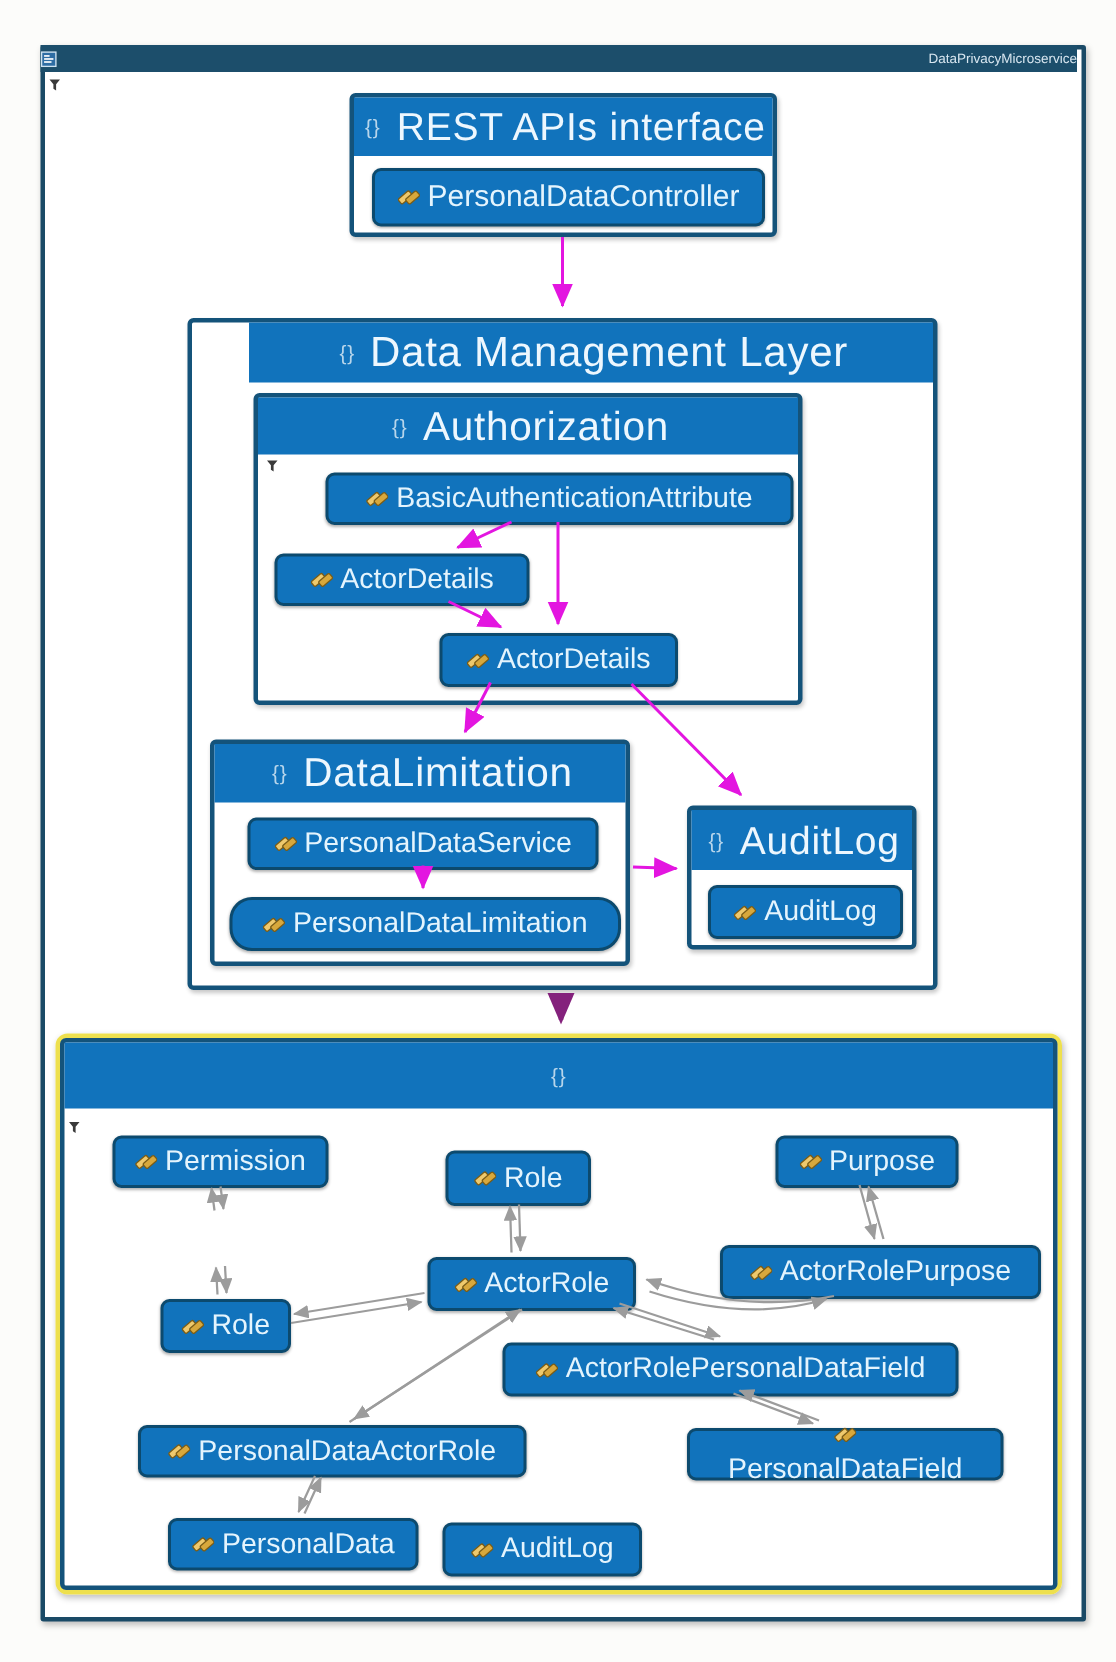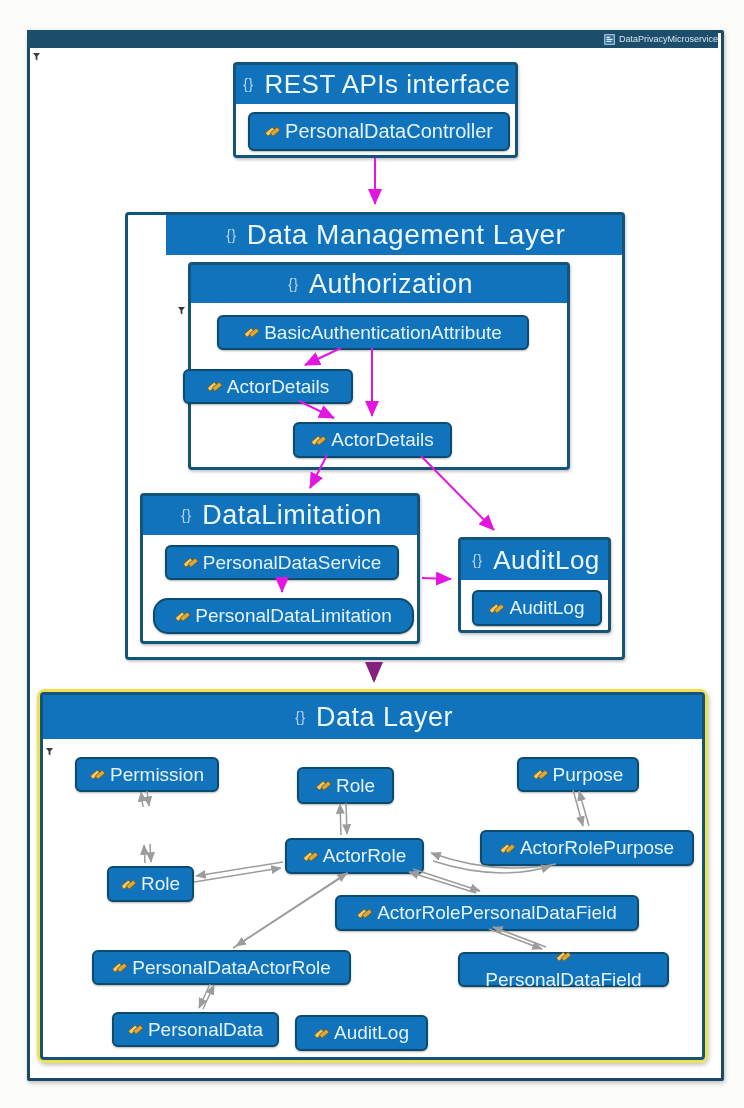--- a/index.html
+++ b/index.html
@@ -9,21 +9,21 @@
   }
   .canvas{position:absolute;left:0;top:0;width:744px;height:1108px;}
   
   .win{
     position:absolute;left:27px;top:30px;width:691px;height:1045px;
     background:#ffffff;border:3px solid #1a4a66;border-radius:2px;
     box-shadow:1px 2px 4px rgba(0,0,0,.25);
   }
   .titlebar{
     position:absolute;left:27px;top:30px;width:691px;height:18px;
-    background:#1c4e6b;display:flex;align-items:center;justify-content:flex-end;gap:4px;
+    background:#1c4e6b;display:flex;align-items:center;justify-content:space-between;gap:4px;
     color:#d8e6f0;font-size:9px;z-index:3;
   }
   
   .group{
     position:absolute;background:#ffffff;border:3px solid #14537a;border-radius:4px;
     box-shadow:1px 2px 3px rgba(0,0,0,.22);z-index:2;
   }
   .ghead{
     position:absolute;left:0;top:0;right:0;background:#1173bc;
     display:flex;align-items:center;justify-content:center;gap:7px;
@@ -96,21 +96,21 @@
 
   <div class="group" style="left:125px;top:212px;width:494px;height:442px;">
     <div class="ghead" style="height:40px;font-size:28px;margin-left:38px;">
       <svg class="nsicon">
           <use href="#ic-ns"></use>
         </svg>
       <span>Data Management Layer</span>
     </div>
   </div>
 
-  <div class="group" style="left:188px;top:262px;width:360px;height:202px;padding-left:16px;">
+  <div class="group" style="left:169px;top:262px;width:360px;height:202px;">
     <div class="ghead" style="height:38px;font-size:27px;">
       <svg class="nsicon">
           <use href="#ic-ns"></use>
         </svg>
       <span>Authorization</span>
     </div>
   </div>
   <svg class="ficon" style="left:177px;top:306px;">
       <use href="#ic-filter"></use>
     </svg>
@@ -132,21 +132,20 @@
       <span>AuditLog</span>
     </div>
   </div>
 
   <div class="group hl" style="left:37px;top:689px;width:665px;height:368px;">
     <div class="hl-inner">
       <div class="ghead" style="height:44px;font-size:27px;">
         <svg class="nsicon">
             <use href="#ic-ns"></use>
           </svg>
-        <span>Data Layer</span>
       </div>
     </div>
   </div>
   <svg class="ficon" style="left:45px;top:747px;">
       <use href="#ic-filter"></use>
     </svg>
 
   <div class="node" style="left:248px;top:112px;width:258px;height:35px;font-size:20px;">
     <svg class="cicon">
         <use href="#ic-class"></use>

